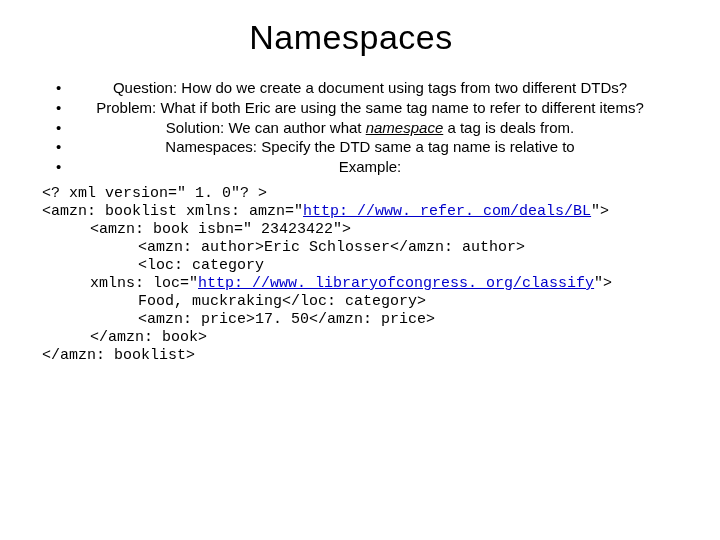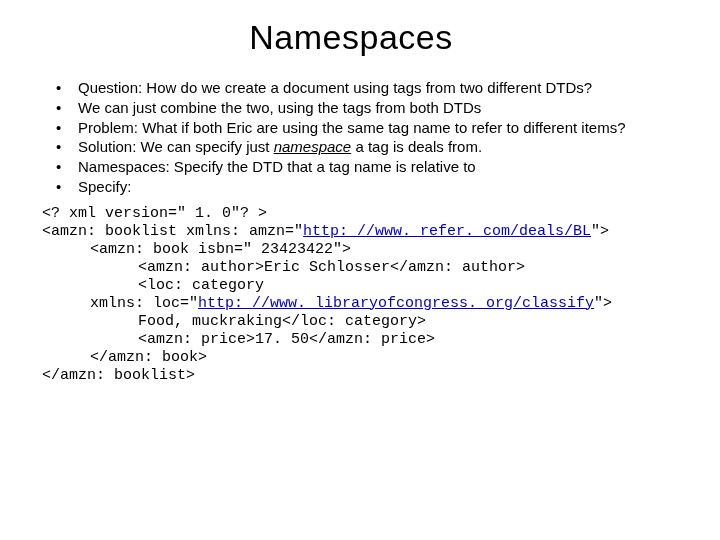--- a/index.html
+++ b/index.html
@@ -22,20 +22,21 @@
     font-weight: 400;
     margin-bottom: 22px;
     letter-spacing: 0.5px;
   }
   .bullets {
     list-style: none;
     font-size: 15px;
     line-height: 1.25;
     margin-left: 10px;
     margin-bottom: 8px;
+    text-align: center;
   }
   .bullets li {
     position: relative;
     padding-left: 28px;
     margin-bottom: 1px;
   }
   .bullets li::before {
     content: "•";
     position: absolute;
     left: 6px;
@@ -59,23 +60,22 @@
   .ind2 { padding-left: 96px; display:block; }
 </style>
 </head>
 <body>
 
 <div class="slide">
   <h1 class="title">Namespaces</h1>
 
   <ul class="bullets">
     <li><span>Question: How do we create a document using tags from two different DTDs?</span></li>
-    <li><span>We can just combine the two, using the tags from both DTDs</span></li>
     <li><span>Problem: What if both Eric are using the same tag name to refer to different items?</span></li>
-    <li><span>Solution: We can specify just </span><span class="italic">namespace</span><span> a tag is deals from.</span></li>
-    <li><span>Namespaces: Specify the DTD that a tag name is relative to</span></li>
-    <li><span>Specify:</span></li>
+    <li><span>Solution: We can author what </span><span class="italic">namespace</span><span> a tag is deals from.</span></li>
+    <li><span>Namespaces: Specify the DTD same a tag name is relative to</span></li>
+    <li><span>Example:</span></li>
   </ul>
 
   <div class="code"><span>&lt;? xml version=" 1. 0"? &gt;</span>
 <span>&lt;amzn: booklist xmlns: amzn="</span><span class="link">http: //www. refer. com/deals/BL</span><span>"&gt;</span>
 <span class="ind1">&lt;amzn: book isbn=" 23423422"&gt;</span><span class="ind2">&lt;amzn: author&gt;Eric Schlosser&lt;/amzn: author&gt;</span><span class="ind2">&lt;loc: category</span><span class="ind1"><span>xmlns: loc="</span><span class="link">http: //www. libraryofcongress. org/classify</span><span>"&gt;</span></span><span class="ind2">Food, muckraking&lt;/loc: category&gt;</span><span class="ind2">&lt;amzn: price&gt;17. 50&lt;/amzn: price&gt;</span><span class="ind1">&lt;/amzn: book&gt;</span><span>&lt;/amzn: booklist&gt;</span></div>
 </div>
 
 </body></html>

